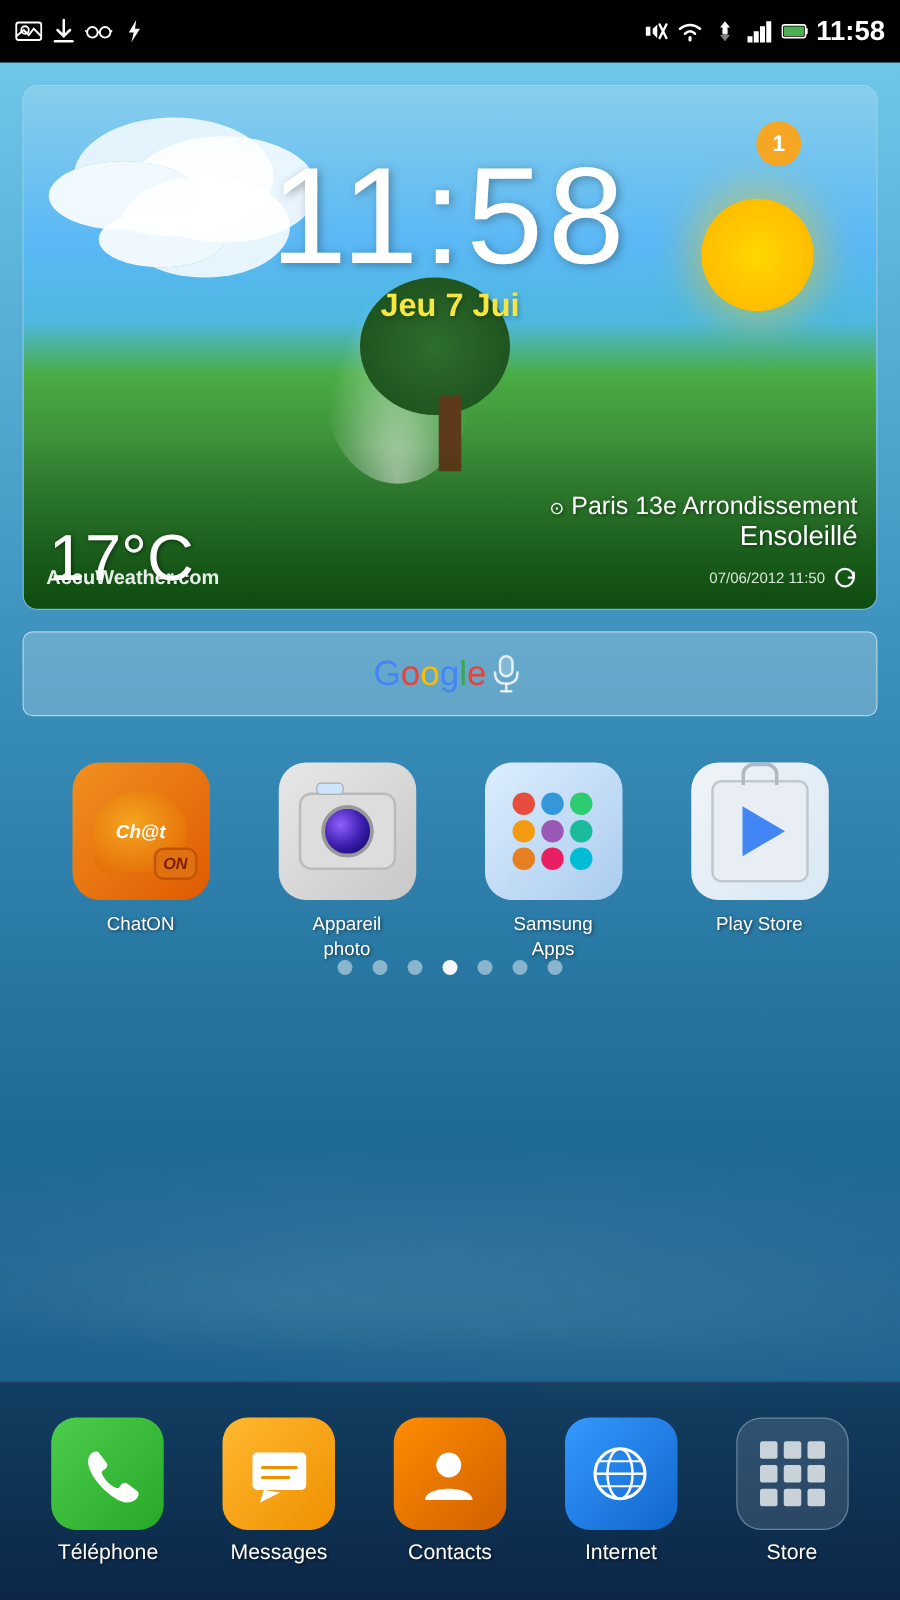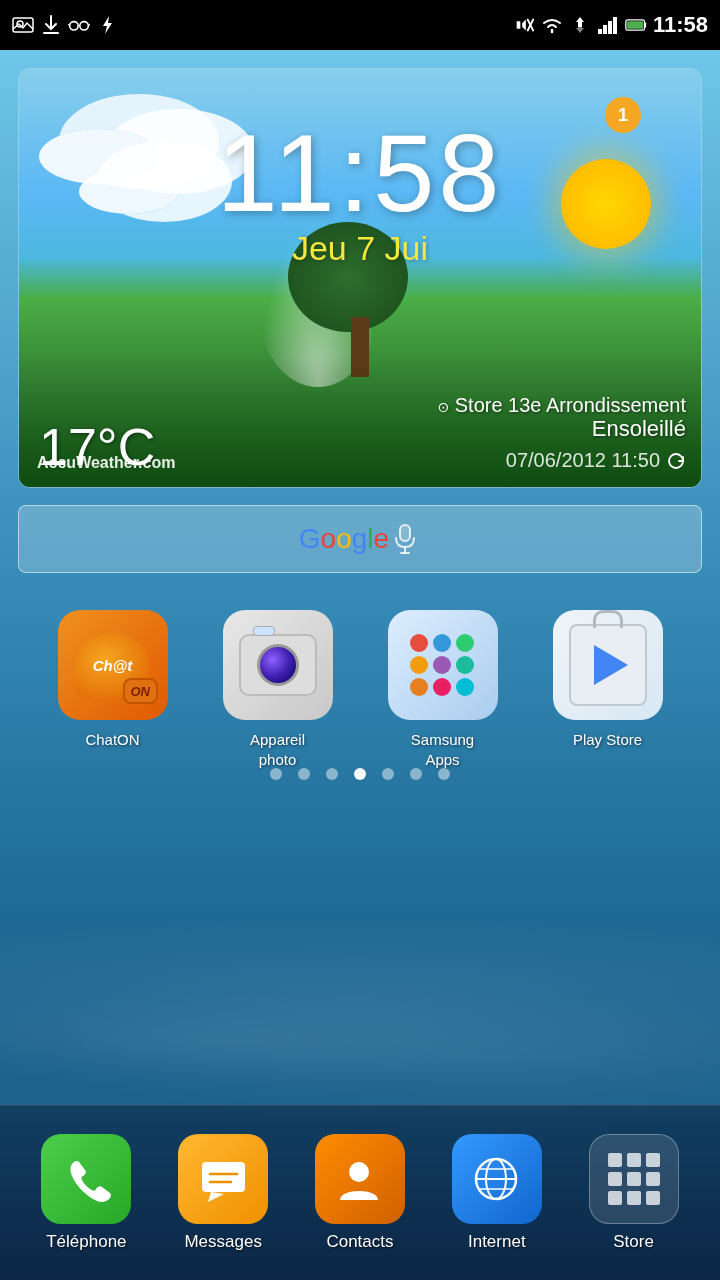--- a/index.html
+++ b/index.html
@@ -185,22 +185,22 @@
       font-size: 18px;
       font-weight: bold;
     }
 
     .weather-date {
       position: absolute;
       top: 160px;
       left: 0; right: 0;
       text-align: center;
       color: #f5e642;
-      font-size: 34px;
-      font-weight: 400;
+      font-size: 26px;
+      font-weight: 700;
       text-shadow: 1px 1px 4px rgba(0,0,0,0.3);
     }
 
     .weather-bottom {
       position: absolute;
       bottom: 0;
       left: 0; right: 0;
       height: 130px;
       background: linear-gradient(transparent, rgba(0,60,0,0.7));
       padding: 10px 20px;
@@ -233,21 +233,21 @@
       color: #fff;
       font-size: 22px;
       text-shadow: 1px 1px 3px rgba(0,0,0,0.5);
     }
 
     .weather-updated {
       position: absolute;
       bottom: 15px;
       right: 15px;
       color: rgba(255,255,255,0.85);
-      font-size: 20px;
+      font-size: 12px;
       display: flex;
       align-items: center;
       gap: 6px;
     }
 
     .accuweather {
       position: absolute;
       bottom: 15px;
       left: 18px;
       color: rgba(255,255,255,0.9);
@@ -557,21 +557,21 @@
 
       <div class="notification-badge">1</div>
 
       <div class="weather-date">Jeu 7 Jui</div>
 
       <div class="weather-bottom">
         <div class="weather-temp">17°C</div>
       </div>
       <div class="weather-location">
         <span style="font-size:14px;">⊙</span>
-        <span>Store 13e  Arrondissement</span>
+        <span>Paris 13e  Arrondissement</span>
       </div>
       <div class="weather-condition">Ensoleillé</div>
       <div class="weather-updated">
         <span>07/06/2012  11:50</span>
         <svg width="20" height="20" viewBox="0 0 20 20" fill="none">
           <path d="M17 10 A7 7 0 0 1 3 10 A7 7 0 0 1 17 10" stroke="white" stroke-width="1.8" fill="none"></path>
           <path d="M17 6 L17 10 L13 10" stroke="white" stroke-width="1.8" stroke-linecap="round"></path>
         </svg>
       </div>
       <div class="accuweather">AccuWeather.com</div>

